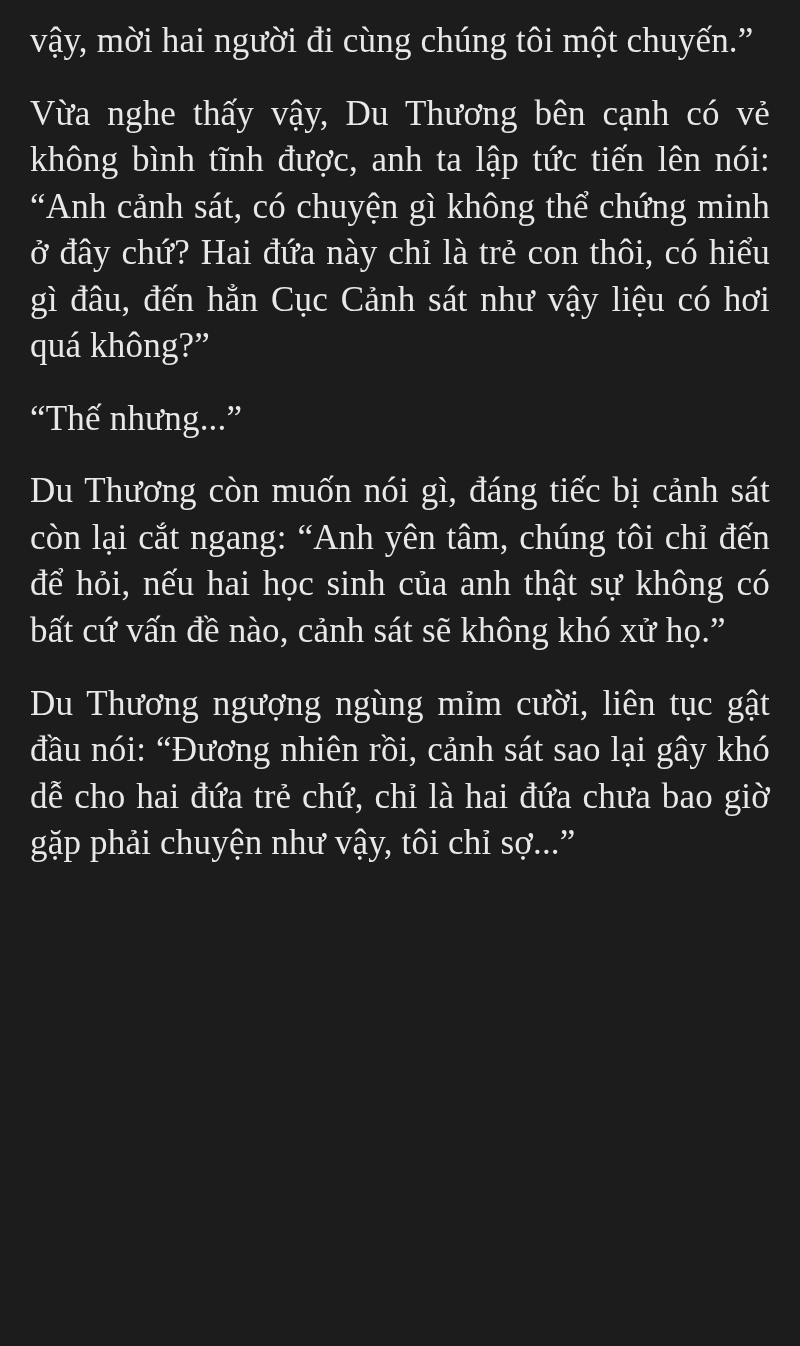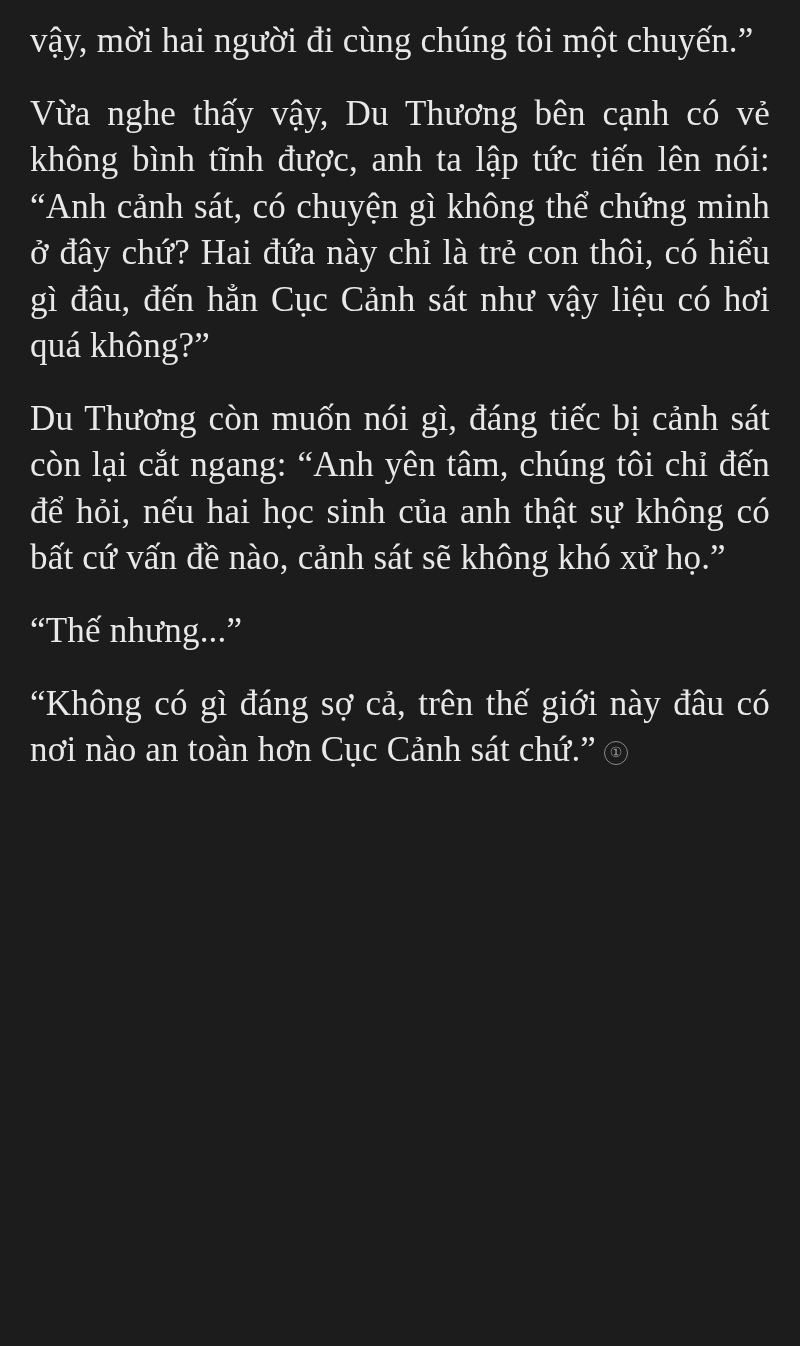--- a/index.html
+++ b/index.html
@@ -48,16 +48,16 @@
     margin-left: 8px;
     font-family: "Liberation Sans", sans-serif;
   }
 </style>
 </head>
 <body>
 
 <div class="reader">
   <p class="para">vậy, mời hai người đi cùng chúng tôi một chuyến.”</p>
   <p class="para">Vừa nghe thấy vậy, Du Thương bên cạnh có vẻ không bình tĩnh được, anh ta lập tức tiến lên nói: “Anh cảnh sát, có chuyện gì không thể chứng minh ở đây chứ? Hai đứa này chỉ là trẻ con thôi, có hiểu gì đâu, đến hẳn Cục Cảnh sát như vậy liệu có hơi quá không?”</p>
+  <p class="para">“Thế nhưng...”</p>
   <p class="para">Du Thương còn muốn nói gì, đáng tiếc bị cảnh sát còn lại cắt ngang: “Anh yên tâm, chúng tôi chỉ đến để hỏi, nếu hai học sinh của anh thật sự không có bất cứ vấn đề nào, cảnh sát sẽ không khó xử họ.”</p>
-  <p class="para">“Thế nhưng...”</p>
-  <p class="para"><span>“Không có gì đáng sợ cả, trên thế giới này đâu có nơi nào an toàn hơn Cục Cảnh sát chứ.”</span><span class="footnote-marker">①</span></p>
+  <p class="para">Du Thương ngượng ngùng mỉm cười, liên tục gật đầu nói: “Đương nhiên rồi, cảnh sát sao lại gây khó dễ cho hai đứa trẻ chứ, chỉ là hai đứa chưa bao giờ gặp phải chuyện như vậy, tôi chỉ sợ...”</p>
 </div>
 
 </body></html>

